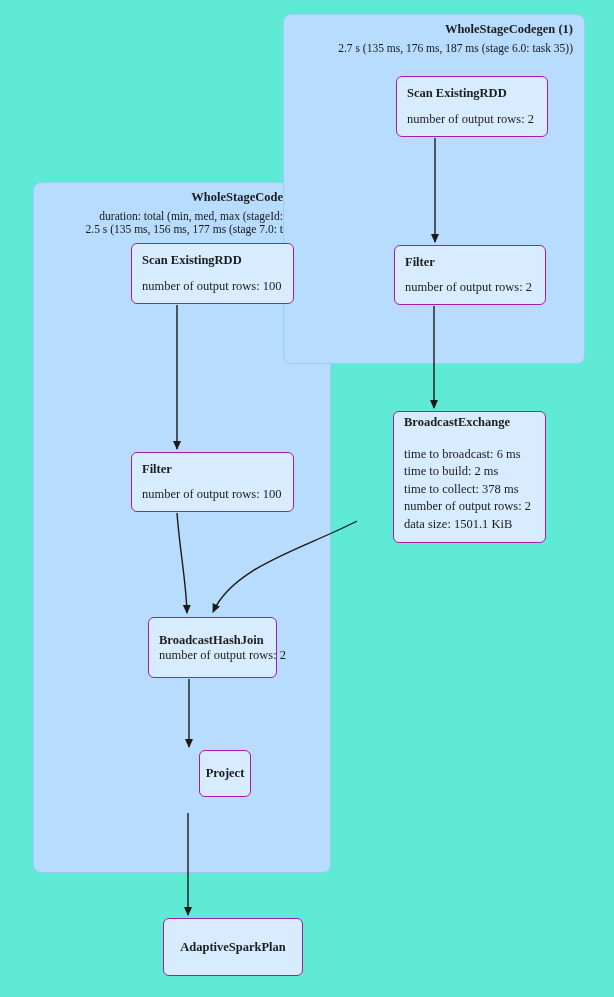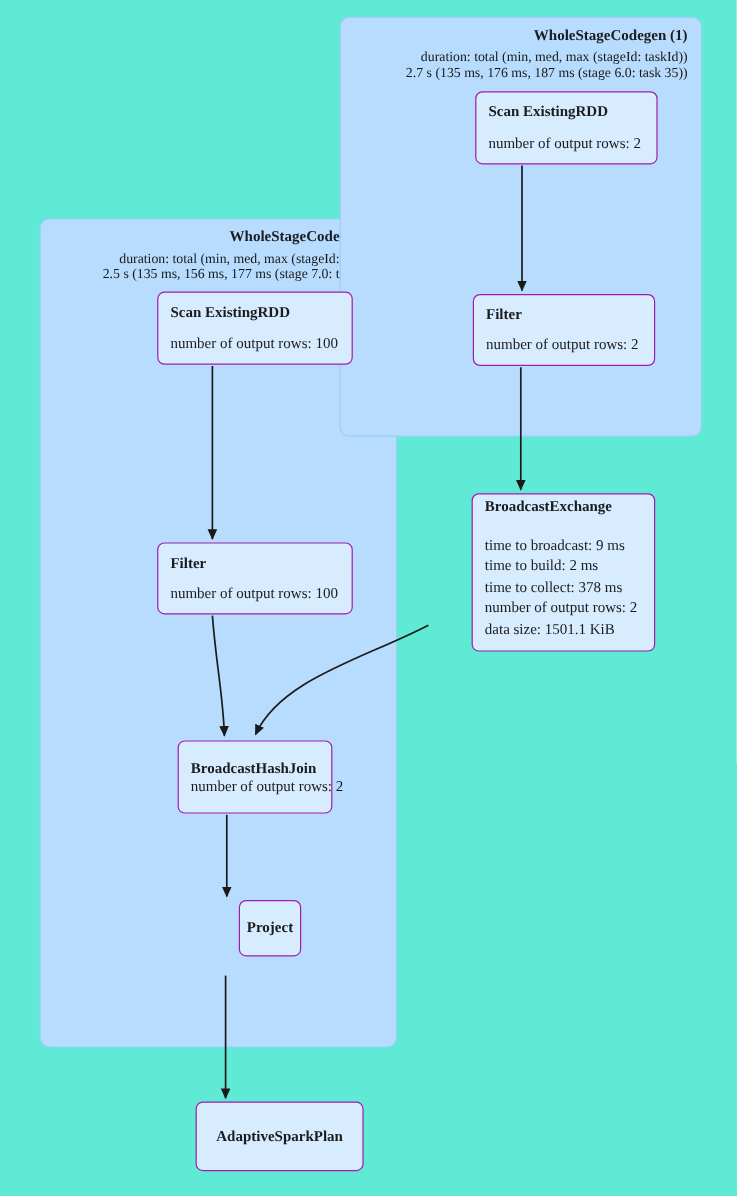--- a/index.html
+++ b/index.html
@@ -32,21 +32,20 @@
 
 <div id="stage">
 
   <div class="cluster" style="left:33px;top:182px;width:298px;height:691px;z-index:1;"></div>
 
   <div class="cluster" style="left:283px;top:14px;width:302px;height:350px;z-index:2;"></div>
 
   <div class="cluster-header" style="left:283px;top:22px;width:290px;">
     <div class="cluster-label">WholeStageCodegen (1)</div>
     <div class="cluster-duration">
-      <div>duration: total (min, med, max (stageId: taskId))</div>
       <div>2.7 s (135 ms, 176 ms, 187 ms (stage 6.0: task 35))</div>
     </div>
   </div>
 
   <div class="cluster-header" style="left:33px;top:190px;width:250px;text-align:right;">
     <div class="cluster-label">WholeStageCode</div>
     <div class="cluster-duration">
       <div>duration: total (min, med, max (stageId:</div>
       <div>2.5 s (135 ms, 156 ms, 177 ms (stage 7.0: t</div>
     </div>
@@ -68,21 +67,21 @@
   </div>
 
   <div class="node" style="left:95px;top:452px;width:163px;height:60px;">
     <div class="node-title">Filter</div>
     <div class="node-metric">number of output rows: 100</div>
   </div>
 
   <div class="node" style="left:357px;top:411px;width:153px;height:132px;justify-content:flex-end;">
     <div class="node-title">BroadcastExchange</div>
     <div class="metric-list">
-      <div class="node-metric">time to broadcast: 9 ms</div>
+      <div class="node-metric">time to broadcast: 6 ms</div>
       <div class="node-metric">time to build: 2 ms</div>
       <div class="node-metric">time to collect: 378 ms</div>
       <div class="node-metric">number of output rows: 2</div>
       <div class="node-metric">data size: 1501.1 KiB</div>
     </div>
   </div>
 
   <div class="node" style="left:112px;top:617px;width:129px;height:61px;justify-content:center;">
     <div class="node-title">BroadcastHashJoin</div>
     <div class="node-metric">number of output rows: 2</div>

